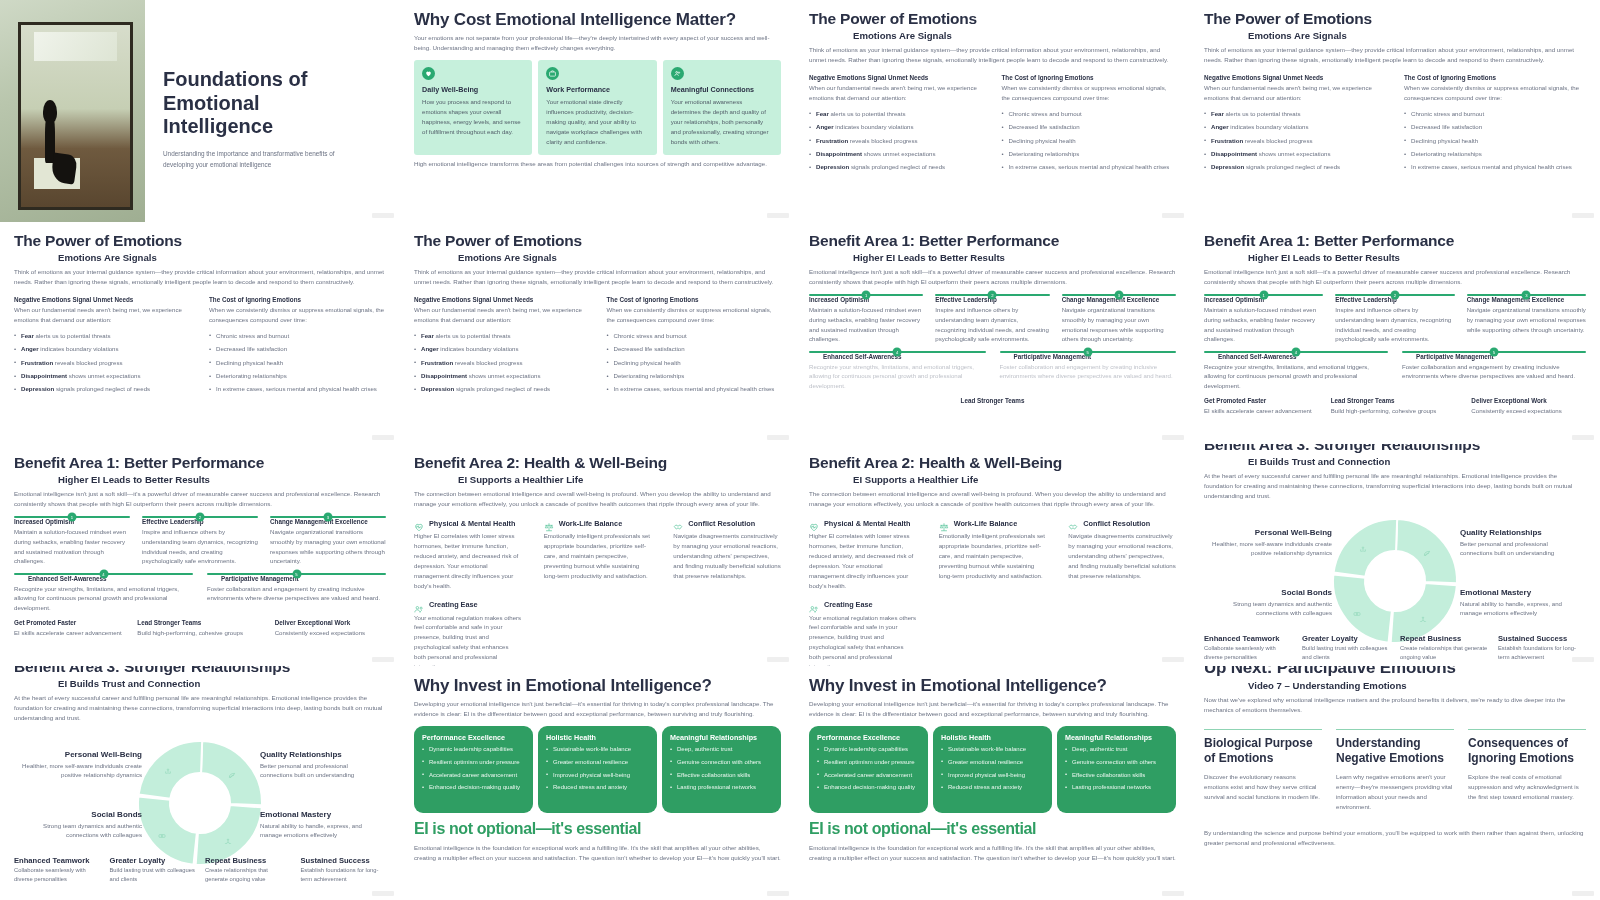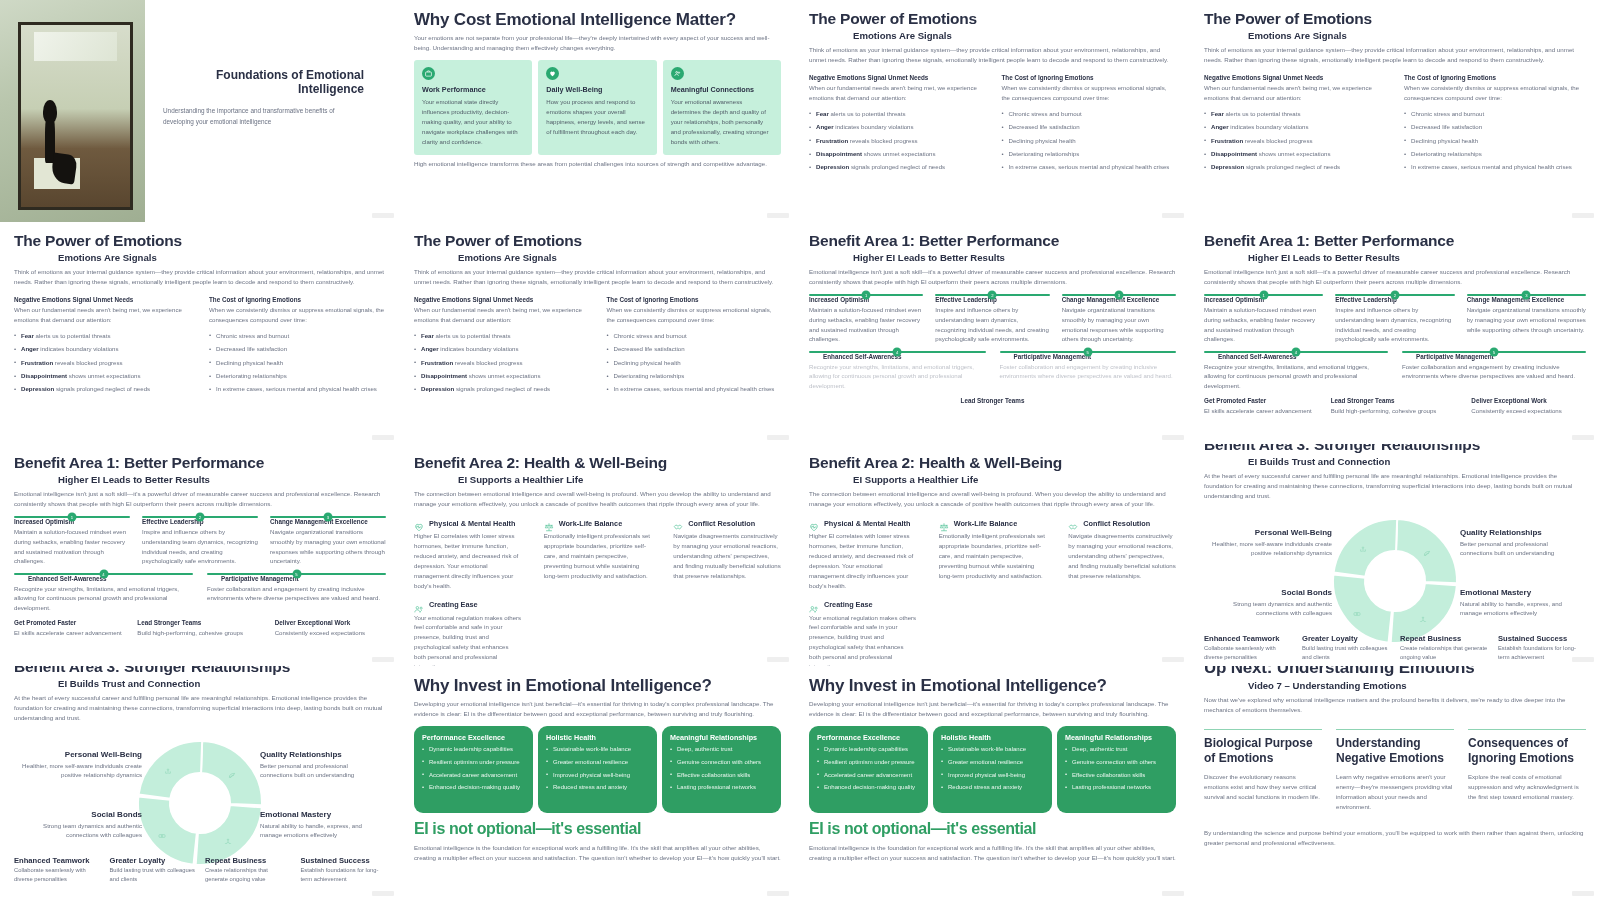--- a/index.html
+++ b/index.html
@@ -34,21 +34,21 @@
      background:linear-gradient(120deg,#f3f6ef,#dfe6d6); opacity:.9; }
   .s1img .bench{ position:absolute; left:12%; bottom:10%; width:42%; height:17%;
      background:#e2e6d4; }
   .s1img .person{ position:absolute; left:22%; bottom:24%; width:9%; height:30%;
      background:#14120f; border-radius:45% 45% 10% 10%; }
   .s1img .hair{ position:absolute; left:20%; bottom:46%; width:13%; height:13%;
      background:#14120f; border-radius:50% 50% 40% 40%; }
   .s1img .legs{ position:absolute; left:28%; bottom:13%; width:22%; height:16%;
      background:#14120f; border-radius:0 40% 12% 60%; transform:rotate(8deg); }
   .s1txt{ flex:1; padding:68px 36px 0 18px; }
-  .s1txt .t{ font-size:12px; font-weight:bold; color:#2a3045; line-height:1.18;text-align:right; }
+  .s1txt .t{ font-size:20px; font-weight:bold; color:#2a3045; line-height:1.18; }
   .s1txt .s{ font-size:6.4px; color:#6c7384; line-height:1.7; margin-top:10px; }
 
   
   .mintbox{ display:flex; gap:6px; margin-top:7px; }
   .mintcard{ flex:1; background:#c6f0dc; border-radius:3px; padding:7px 8px 9px; }
   .circ{ width:13px; height:13px; border-radius:50%; background:#2aa971; display:flex;
      align-items:center; justify-content:center; color:#fff; font-size:6px; }
   .mintcard .ch{ font-size:7.2px; font-weight:bold; color:#2a3045; margin-top:5px; }
   .mintcard .cb{ font-size:6.1px; color:#54606b; line-height:1.62; margin-top:3px; }
 
@@ -127,36 +127,36 @@
         </div>
       </div>
     </div>
     <div class="slide" style="left: 400px; top: 0px; width: 395px; height: 222px;">
       <div style="position: absolute; left: 0px; right: 0px; padding: 10px 14px 0px; top: 0px;">
         <div class="h1 h1b">Why Cost Emotional Intelligence Matter?</div>
         <div class="body">Your emotions are not separate from your professional life—they're deeply intertwined with every aspect of your success and well-being. Understanding and managing them effectively changes everything.</div>
         <div class="mintbox">
           <div class="mintcard">
             <span class="circ">
+              <svg viewBox="0 0 24 24" width="7" height="7" fill="currentColor">
+                <path d="M12 21s-8-5-8-11a4.5 4.5 0 018-2.8A4.5 4.5 0 0120 10c0 6-8 11-8 11z"></path>
+              </svg>
+            </span>
+            <div class="ch">Daily Well-Being</div>
+            <div class="cb">How you process and respond to emotions shapes your overall happiness, energy levels, and sense of fulfillment throughout each day.</div>
+          </div>
+          <div class="mintcard">
+            <span class="circ">
               <svg viewBox="0 0 24 24" width="7" height="7" fill="none" stroke="currentColor" stroke-width="2.4">
                 <rect x="2" y="7" width="20" height="14" rx="2"></rect>
                 <path d="M8 7V5a2 2 0 012-2h4a2 2 0 012 2v2"></path>
               </svg>
             </span>
             <div class="ch">Work Performance</div>
             <div class="cb">Your emotional state directly influences productivity, decision-making quality, and your ability to navigate workplace challenges with clarity and confidence.</div>
-          </div>
-          <div class="mintcard">
-            <span class="circ">
-              <svg viewBox="0 0 24 24" width="7" height="7" fill="currentColor">
-                <path d="M12 21s-8-5-8-11a4.5 4.5 0 018-2.8A4.5 4.5 0 0120 10c0 6-8 11-8 11z"></path>
-              </svg>
-            </span>
-            <div class="ch">Daily Well-Being</div>
-            <div class="cb">How you process and respond to emotions shapes your overall happiness, energy levels, and sense of fulfillment throughout each day.</div>
           </div>
           <div class="mintcard">
             <span class="circ">
               <svg viewBox="0 0 24 24" width="7" height="7" fill="none" stroke="currentColor" stroke-width="2.4">
                 <circle cx="9" cy="8" r="3"></circle>
                 <path d="M3 20c0-3.3 2.7-6 6-6s6 2.7 6 6"></path>
                 <circle cx="17" cy="9" r="2.4"></circle>
               </svg>
             </span>
             <div class="ch">Meaningful Connections</div>
@@ -760,21 +760,21 @@
               <li>Lasting professional networks</li>
             </ul>
           </div>
         </div>
         <div class="bigstmt">EI is not optional—it's essential</div>
         <div class="body" style="margin-top: 5px;">Emotional intelligence is the foundation for exceptional work and a fulfilling life. It's the skill that amplifies all your other abilities, creating a multiplier effect on your success and satisfaction. The question isn't whether to develop your EI—it's how quickly you'll start.</div>
       </div>
     </div>
     <div class="slide" style="left: 1190px; top: 666px; width: 410px; height: 234px;">
       <div style="position: absolute; left: 0px; right: 0px; padding: 10px 14px 0px; top: -18px;">
-        <div class="h1 h1b">Up Next: Understanding Emotions</div>
+        <div class="h1 h1b">Up Next: Participative Emotions</div>
         <div class="h2">Video 7 – Understanding Emotions</div>
         <div class="body">Now that we've explored why emotional intelligence matters and the profound benefits it delivers, we're ready to dive deeper into the mechanics of emotions themselves.</div>
         <div class="unrow">
           <div class="uncell">
             <div class="ut">Biological Purpose of Emotions</div>
             <div class="ub">Discover the evolutionary reasons emotions exist and how they serve critical survival and social functions in modern life.</div>
           </div>
           <div class="uncell">
             <div class="ut">Understanding Negative Emotions</div>
             <div class="ub">Learn why negative emotions aren't your enemy—they're messengers providing vital information about your needs and environment.</div>

